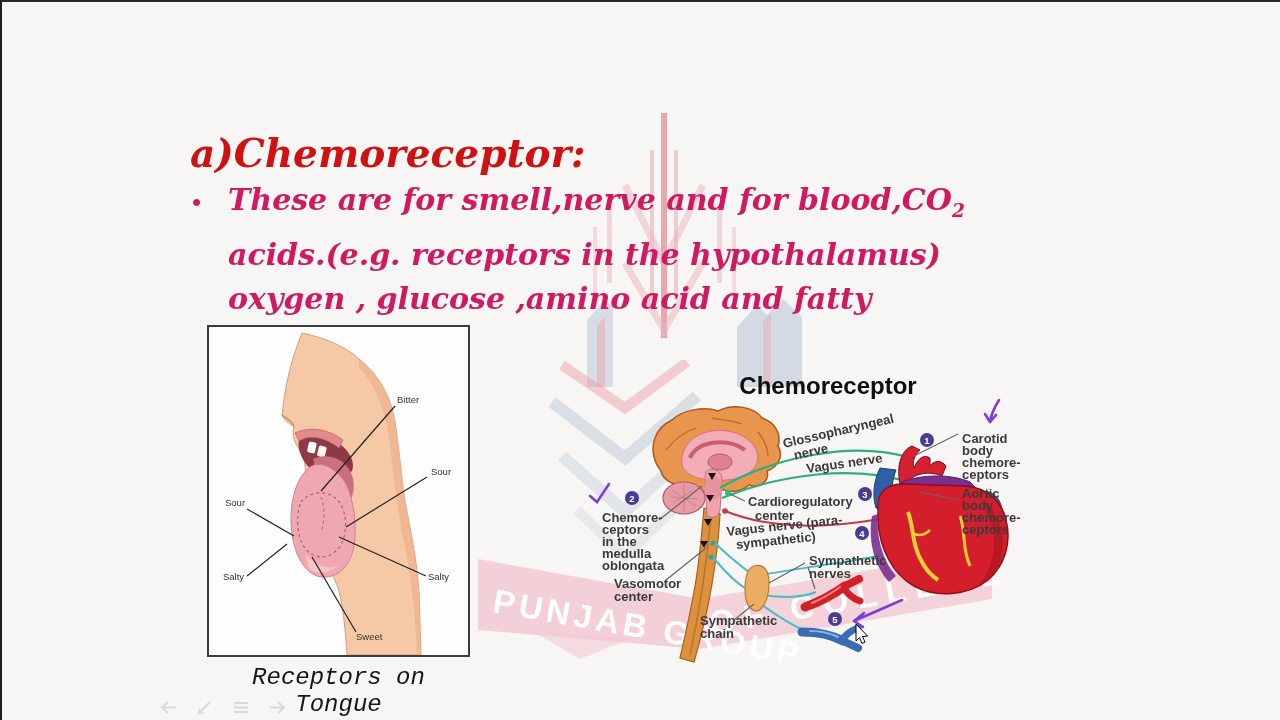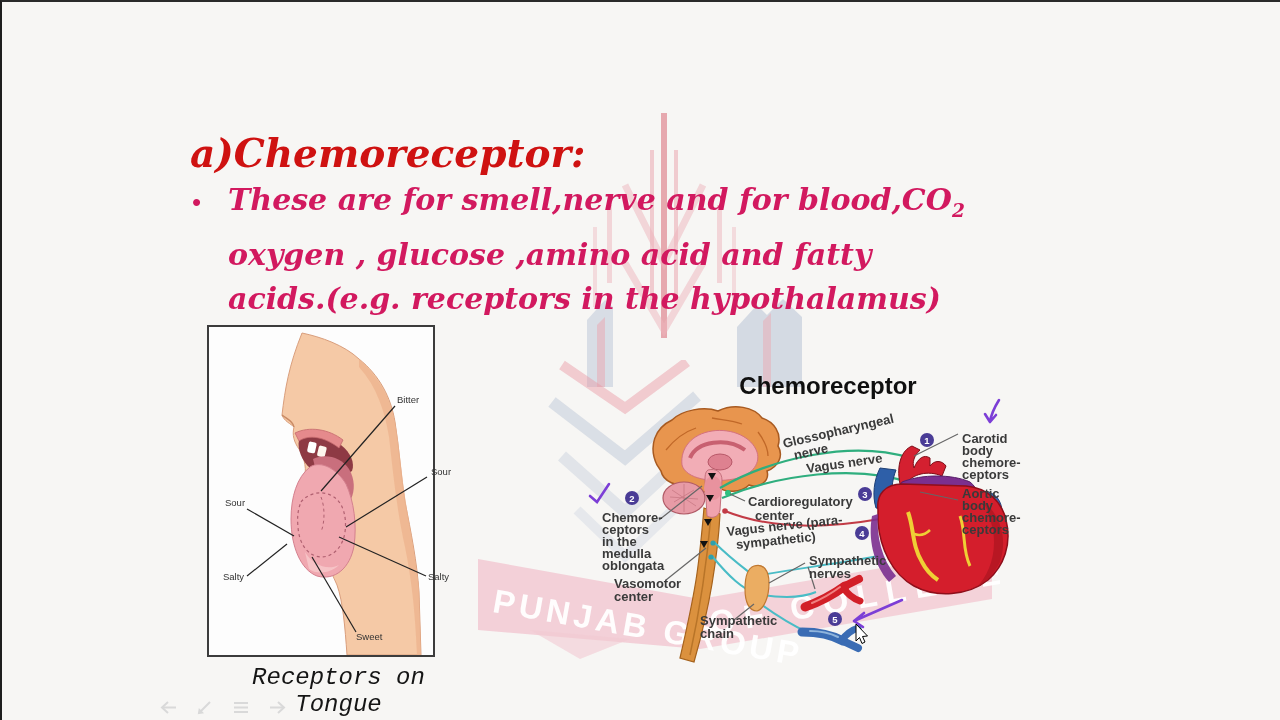--- a/index.html
+++ b/index.html
@@ -15,21 +15,21 @@
          font-weight:bold;font-style:italic;font-size:39px;color:#cf1211;white-space:nowrap;margin-top:16px;}
   .bullet{position:absolute;left:190px;top:176px;width:900px;display:flex;}
   .bullet-marker{font-size:26px;color:#d2195f;padding-top:9px;width:36px;flex:none;}
   .bullet-text{font-family:"DejaVu Serif","Liberation Serif",serif;font-weight:bold;font-style:italic;
          font-size:30px;line-height:44px;color:#d2195f;}
   .bullet-text sub{font-size:0.62em;}
   .caption{position:absolute;left:205px;top:662px;width:263px;text-align:center;
          font-family:Liberation Mono, monospace;font-style:italic;font-size:24px;color:#151515;}
 
   
-  .tongue-fig{position:absolute;left:205px;top:323px;width:228px;height:332px;background:#fdfdfd;
+  .tongue-fig{position:absolute;left:205px;top:323px;width:263px;height:332px;background:#fdfdfd;
          border:2px solid #3c3c3c;box-sizing:border-box;z-index:2;}
   .chemo-fig{position:absolute;left:560px;top:368px;width:500px;height:300px;z-index:2;}
 
   
   .wm{position:absolute;z-index:0;}
   .wm-emblem{left:585px;top:93px;}
   .wm-chevrons{left:545px;top:358px;}
   .wm-ribbon{left:468px;top:535px;}
 
   
@@ -77,22 +77,22 @@
     <text transform="rotate(10 120,92)" x="20" y="92" style="font-size:33px;font-weight:bold;fill:rgba(255,255,255,0.95);letter-spacing:4px;">PUNJAB GROUP</text>
     <text transform="rotate(-10 240,100)" x="242" y="98" style="font-size:33px;font-weight:bold;fill:rgba(255,255,255,0.95);letter-spacing:9px;">OF COLLEGES</text>
   </svg>
 
   <div class="heading">a)Chemoreceptor:</div>
 
   <div class="bullet">
     <div class="bullet-marker">•</div>
     <div class="bullet-text">
       <div><span>These are for smell,nerve and for blood,CO</span><sub>2</sub></div>
+      <div>acids.(e.g. receptors in the hypothalamus)</div>
       <div>oxygen , glucose ,amino acid and fatty</div>
-      <div>acids.(e.g. receptors in the hypothalamus)</div>
     </div>
   </div>
 
   <div class="tongue-fig">
     <svg width="259" height="328" viewBox="0 0 259 328">
 
       <path d="M 93,6 C 112,10 135,18 150,32 C 170,48 182,70 186,95 C 190,120 192,150 196,175
                C 202,205 208,235 210,265 L 212,328 L 138,328 C 136,300 134,275 128,258
                C 120,238 108,220 100,200 C 94,185 92,170 95,155 C 98,142 96,132 90,122
                C 85,115 83,108 85,100 C 82,97 75,94 73,88 C 76,62 80,38 93,6 Z" fill="#f5c9a6" stroke="#d99e7c" stroke-width="1"></path>

